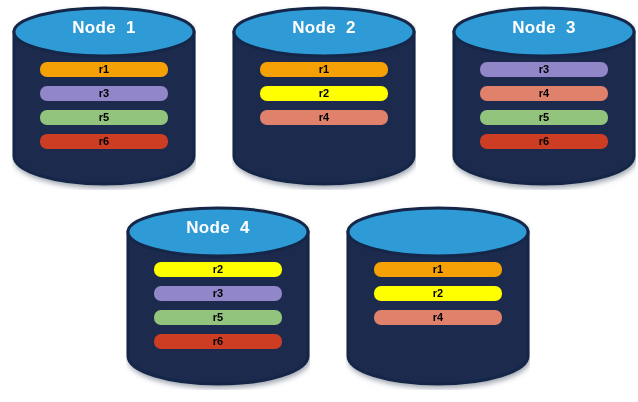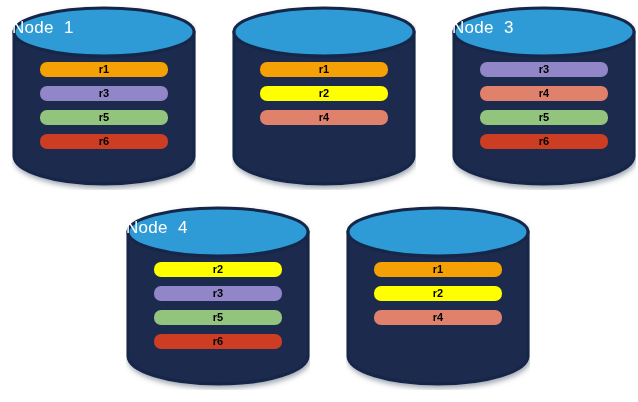--- a/index.html
+++ b/index.html
@@ -46,23 +46,24 @@
     width: 184px;
     height: 184px;
     display: block;
   }
 
   .node-title {
     position: absolute;
     left: 0;
     top: 12px;
     width: 184px;
+    text-align: center;
     color: #ffffff;
     font-size: 17px;
-    font-weight: normal;
+    font-weight: bold;
     letter-spacing: 0.3px;
     white-space: pre;
     z-index: 3;
     pointer-events: none;
   }
 
   .replica-stack {
     position: absolute;
     left: 28px;
     top: 56px;
@@ -113,20 +114,21 @@
           <defs>
             <filter id="shadow1" x="-20%" y="-20%" width="150%" height="150%">
               <feDropShadow dx="1" dy="3" stdDeviation="2.5" flood-color="#5a6478" flood-opacity="0.55"></feDropShadow>
             </filter>
           </defs>
           <g filter="url(#shadow1)">
             <path d="M 2,26 L 2,150 A 90,28 0 0 0 182,150 L 182,26 Z" fill="#1B2A4E" stroke="#14284A" stroke-width="3"></path>
             <ellipse cx="92" cy="26" rx="90" ry="24" fill="#2E9BD6" stroke="#14284A" stroke-width="3"></ellipse>
           </g>
         </svg>
+        <div class="node-title">Node  2</div>
         <div class="replica-stack">
           <div class="replica-bar" style="background: rgb(245, 161, 5);">r1</div>
           <div class="replica-bar" style="background: rgb(255, 255, 0);">r2</div>
           <div class="replica-bar" style="background: rgb(224, 129, 108);">r4</div>
         </div>
       </div>
       <div class="node">
         <svg class="node-svg" viewBox="0 0 184 184">
           <defs>
             <filter id="shadow2" x="-20%" y="-20%" width="150%" height="150%">

